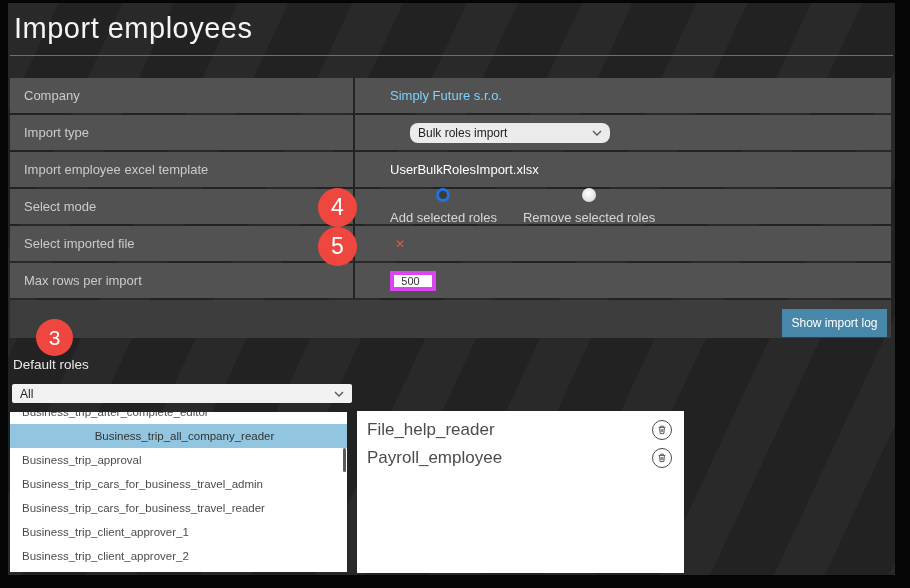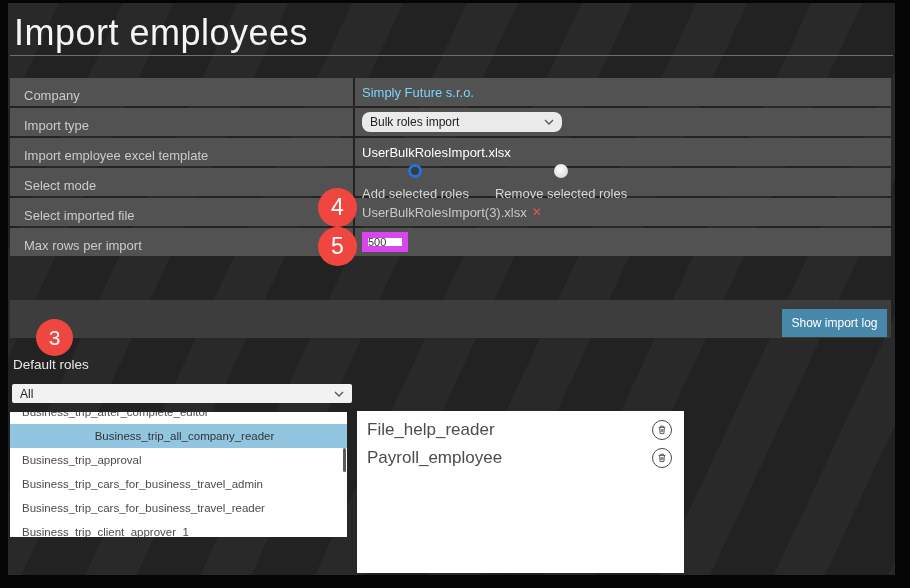--- a/index.html
+++ b/index.html
@@ -10,64 +10,64 @@
   
   .panel {
     position: absolute; left: 8px; top: 3px; width: 887px; height: 572px;
     background:
       repeating-linear-gradient(115deg, rgba(255,255,255,0.022) 0 46px, rgba(0,0,0,0.05) 46px 104px),
       #242424;
   }
 
   .page-title {
     position: absolute; left: 14px; top: 12px;
-    font-size: 36px; font-weight: 300; letter-spacing: .5px; color: #f5f5f5;
+    font-size: 29px; font-weight: 300; letter-spacing: .5px; color: #f5f5f5;
   }
   .title-rule {
     position: absolute; left: 10px; top: 55px; width: 883px; height: 1px;
     background: #6e6e6e;
   }
 
   
   .form-table { position: absolute; left: 10px; top: 78px; width: 881px; }
-  .frow { display: flex; height: 28px; margin-bottom: 2px; background: #525252; }
+  .frow { display: flex; height: 35px; margin-bottom: 2px; background: #525252; gap: 28px; }
   .fcell-label {
     width: 345px; flex: 0 0 345px; border-right: 2px solid #232323;
     line-height: 35px; padding-left: 14px; font-size: 13px; color: #cbcbcb;
   }
   .fcell-value {
     flex: 1; display: flex; align-items: center; padding-left: 7px;
     font-size: 13px; color: #c9c9c9;
   }
   .val-muted { color: #7dd3fc; }
   .val-white { color: #ffffff; }
 
   
   .select-box {
     height: 20px; background: #ebebeb; border-radius: 8px;
     display: flex; align-items: center; padding: 0 8px;
     font-size: 12px; color: #222; position: relative;
   }
   .select-box .sel-text { flex: 1; }
   .select-box svg { margin-left: 8px; }
-  .select-import { width: 200px; }
+  .select-import { width: 200px; margin-left: 20px; }
 
   
   .radio-group { display: flex; align-items: center; gap: 26px; }
   .radio-opt { display: flex; align-items: center; gap: 8px; cursor: default; flex-direction: column; }
   .radio-dot { width: 14px; height: 14px; border-radius: 50%; }
   .radio-dot.checked { border: 3px solid #2173df; background: #3b3b3b; }
   .radio-dot.unchecked { background: radial-gradient(circle at 45% 40%, #ffffff, #cfcfcf); }
   .radio-label { font-size: 13px; color: #d6d6d6; }
 
   .remove-x { color: #e25750; font-size: 12px; font-weight: bold; margin-left: 5px; cursor: pointer; }
 
   .num-input {
-    width: 46px; height: 20px; border: 6px solid #d946ef; background: #fff;
-    font-size: 11px; color: #333; text-align: left; padding-right: 5px;
+    width: 46px; height: 20px; border: 4px solid #d946ef; background: #fff;
+    font-size: 11px; color: #333; text-align: center; padding-right: 5px;
     font-family: "Liberation Sans", sans-serif;
   }
 
   
   .form-footer {
     position: absolute; left: 10px; top: 300px; width: 881px; height: 38px;
     background: #3d3d3d;
   }
   .btn-import-log {
     position: absolute; right: 4px; top: 9px; width: 105px; height: 28px;
@@ -83,21 +83,21 @@
   }
   .badge-4 { left: 318px; top: 188px; width: 39px; height: 39px; }
   .badge-5 { left: 318px; top: 227px; width: 39px; height: 39px; }
   .badge-3 { left: 36px; top: 319px; width: 37px; height: 37px; font-size: 21px; }
 
   
   .dr-label { position: absolute; left: 13px; top: 357px; font-size: 13.5px; color: #e8e8e8; }
   .dr-filter { position: absolute; left: 12px; top: 384px; width: 340px; height: 19px; border-radius: 2px; background: #f2f2f2; }
 
   .roles-list {
-    position: absolute; left: 10px; top: 412px; width: 337px; height: 125px;
+    position: absolute; left: 10px; top: 412px; width: 337px; height: 160px;
     background: #ffffff; overflow: hidden;
   }
   .roles-scroll { margin-top: -12px; }
   .role-item {
     height: 24px; line-height: 24px; padding-left: 12px;
     font-size: 11.5px; color: #4c4c4c; white-space: nowrap; cursor: default;
   }
   .role-item.selected { background: #92c6e0; color: #333; text-align: center; }
   .list-scrollbar {
     position: absolute; right: 1px; top: 36px; width: 3px; height: 24px;
@@ -168,21 +168,20 @@
             <span class="radio-dot unchecked"></span>
             <span class="radio-label">Remove selected roles</span>
           </div>
         </div>
       </div>
     </div>
 
     <div class="frow">
       <div class="fcell-label">Select imported file</div>
       <div class="fcell-value">
-        <span>UserBulkRolesImport(3).xlsx</span>
         <span class="remove-x">✕</span>
       </div>
     </div>
 
     <div class="frow">
       <div class="fcell-label">Max rows per import</div>
       <div class="fcell-value">
         <input class="num-input" type="text" value="500" style="">
       </div>
     </div>

